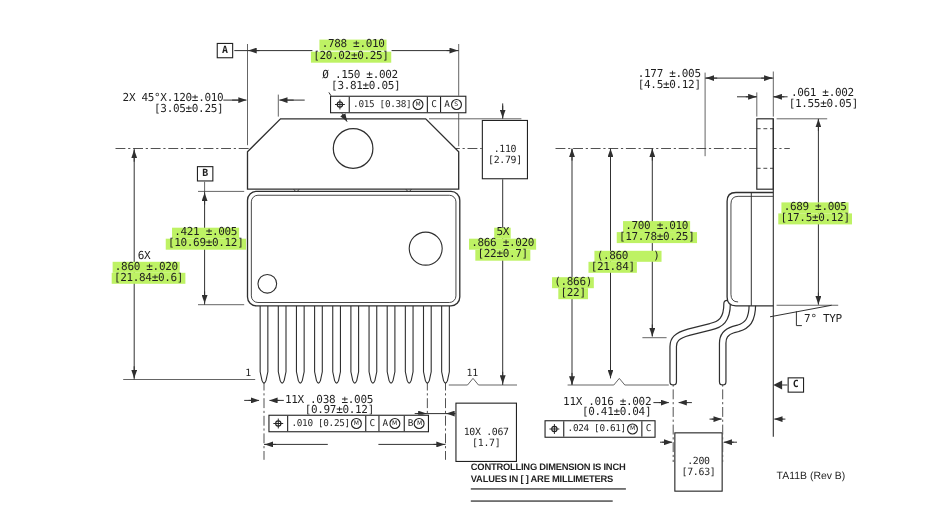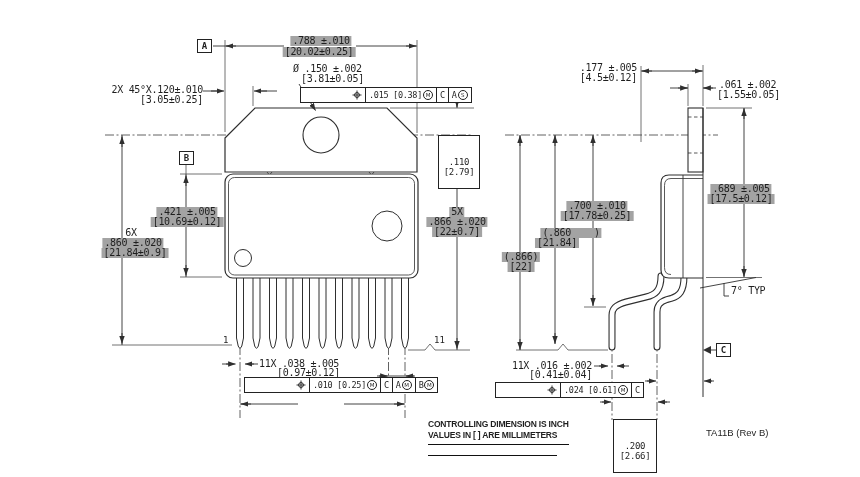--- a/index.html
+++ b/index.html
@@ -4,27 +4,27 @@
 <style>
   html,body{margin:0;padding:0;background:#fff;}
   #sheet{position:relative;width:860px;height:477px;background:#fff;overflow:hidden;
          font-family:"DejaVu Sans Mono",monospace;color:#1f1f1f;}
   #geom{position:absolute;left:0;top:0;}
   .lbl{position:absolute;font:10px/10px "DejaVu Sans Mono",monospace;color:#1f1f1f;
        white-space:pre;letter-spacing:-0.3px;}
   .c{transform:translate(-50%,-50%);}
   .l{transform:translate(0,-50%);}
   .r{transform:translate(-100%,-50%);text-align:center;}
-  .bg{background:#a3a3a3;padding:0 2px;}
+  .bg{background:#bef264;padding:0 2px;}
   .dimbox{position:absolute;border:1px solid #222;background:#fff;text-align:center;
-          font:9px/10px "DejaVu Sans Mono",monospace;padding:1px 2px;white-space:pre;letter-spacing:-0.3px;margin-top:26px;}
+          font:9px/10px "DejaVu Sans Mono",monospace;padding:1px 2px;white-space:pre;letter-spacing:-0.3px;}
   .dimbox span{display:block;}
   .datum{position:absolute;width:13px;height:12px;border:1.3px solid #222;background:#fff;
          font:bold 9px/12px "DejaVu Sans Mono",monospace;text-align:center;}
-  .fcf{position:absolute;display:flex;align-items:stretch;border:1px solid #222;background:#fff;height:14px;padding-left:48px;}
+  .fcf{position:absolute;display:flex;align-items:stretch;border:1px solid #222;background:#fff;height:14px;}
   .fcf-cell{display:flex;align-items:center;padding:0 3px;border-right:1px solid #222;
             font:8.5px/14px "DejaVu Sans Mono",monospace;letter-spacing:-0.3px;white-space:pre;}
   .fcf-cell:last-child{border-right:none;}
   .mod{display:inline-block;width:8px;height:8px;border:1px solid #222;border-radius:50%;
        font:5.5px/8px "DejaVu Sans",sans-serif;text-align:center;margin-left:1px;letter-spacing:0;}
   .note{position:absolute;font-family:"Liberation Sans","DejaVu Sans",sans-serif;font-weight:bold;
         font-size:8.5px;letter-spacing:-0.2px;border-bottom:1px solid #111;padding-bottom:15px;white-space:pre;}
   .title{position:absolute;font-family:"Liberation Sans","DejaVu Sans",sans-serif;font-size:9.5px;white-space:pre;}
   .pin-num{position:absolute;font:9px "DejaVu Sans Mono",monospace;}
 </style>
@@ -215,43 +215,46 @@
 <div class="dimbox" style="left:438px;top:109px;width:36px">
   <span>.110</span><span>[2.79]</span>
 </div>
 
 <div class="datum" style="left:179px;top:151px">B</div>
 <div class="lbl c bg" style="left:187px;top:212px">.421 ±.005</div>
 <div class="lbl c bg" style="left:187px;top:222px">[10.69±0.12]</div>
 
 <div class="lbl c" style="left:131px;top:233px">6X</div>
 <div class="lbl c bg" style="left:133px;top:243px">.860 ±.020</div>
-<div class="lbl c bg" style="left:135px;top:253px">[21.84±0.9]</div>
+<div class="lbl c bg" style="left:135px;top:253px">[21.84±0.6]</div>
 
 <div class="lbl c bg" style="left:457px;top:212px">5X</div>
 <div class="lbl c bg" style="left:457px;top:222px">.866 ±.020</div>
 <div class="lbl c bg" style="left:457px;top:232px">[22±0.7]</div>
 
 <div class="pin-num" style="left:223px;top:335px">1</div>
-<div class="pin-num" style="left:434px;top:335px">11</div>
+<div class="pin-num" style="left:424px;top:335px">11</div>
 
 <div class="lbl l" style="left:259px;top:364px">11X .038 ±.005</div>
 <div class="lbl l" style="left:277px;top:373px">[0.97±0.12]</div>
 
 <div class="fcf" style="left:244px;top:377px">
   <span class="fcf-cell"><svg width="10" height="10" viewBox="0 0 10 10">
           <circle cx="5" cy="5" r="2.4" fill="none" stroke="#222" stroke-width="1"></circle>
           <path d="M5,0.5 V9.5 M0.5,5 H9.5" stroke="#222" stroke-width="0.9"></path>
         </svg></span>
   <span class="fcf-cell"><span>.010 [0.25]</span><span class="mod">M</span></span>
   <span class="fcf-cell">C</span>
   <span class="fcf-cell"><span>A</span><span class="mod">M</span></span>
   <span class="fcf-cell"><span>B</span><span class="mod">M</span></span>
 </div>
 
+<div class="dimbox" style="left:414px;top:366px;width:50px">
+  <span>10X .067</span><span>[1.7]</span>
+</div>
 
 
 <div class="lbl r" style="left:637px;top:68px">.177 ±.005</div>
 <div class="lbl r" style="left:637px;top:78px">[4.5±0.12]</div>
 
 <div class="lbl l" style="left:719px;top:85px">.061 ±.002</div>
 <div class="lbl l" style="left:717px;top:95px">[1.55±0.05]</div>
 
 <div class="lbl c bg" style="left:741px;top:189px">.689 ±.005</div>
 <div class="lbl c bg" style="left:741px;top:199px">[17.5±0.12]</div>
@@ -274,21 +277,21 @@
   <span class="fcf-cell"><svg width="10" height="10" viewBox="0 0 10 10">
           <circle cx="5" cy="5" r="2.4" fill="none" stroke="#222" stroke-width="1"></circle>
           <path d="M5,0.5 V9.5 M0.5,5 H9.5" stroke="#222" stroke-width="0.9"></path>
         </svg></span>
   <span class="fcf-cell"><span>.024 [0.61]</span><span class="mod">M</span></span>
   <span class="fcf-cell">C</span>
 </div>
 
 
 <div class="dimbox" style="left:613px;top:393px;width:38px">
-  <span>.200</span><span>[2.66]</span>
+  <span>.200</span><span>[7.63]</span>
 </div>
 
 <div class="datum" style="left:716px;top:343px">C</div>
 
 <div class="note" style="left:428px;top:419px">CONTROLLING DIMENSION IS INCH</div>
 <div class="note" style="left:428px;top:430px">VALUES IN [ ] ARE MILLIMETERS</div>
 <div class="title" style="left:706px;top:427px">TA11B (Rev B)</div>
 
 </div>
 

